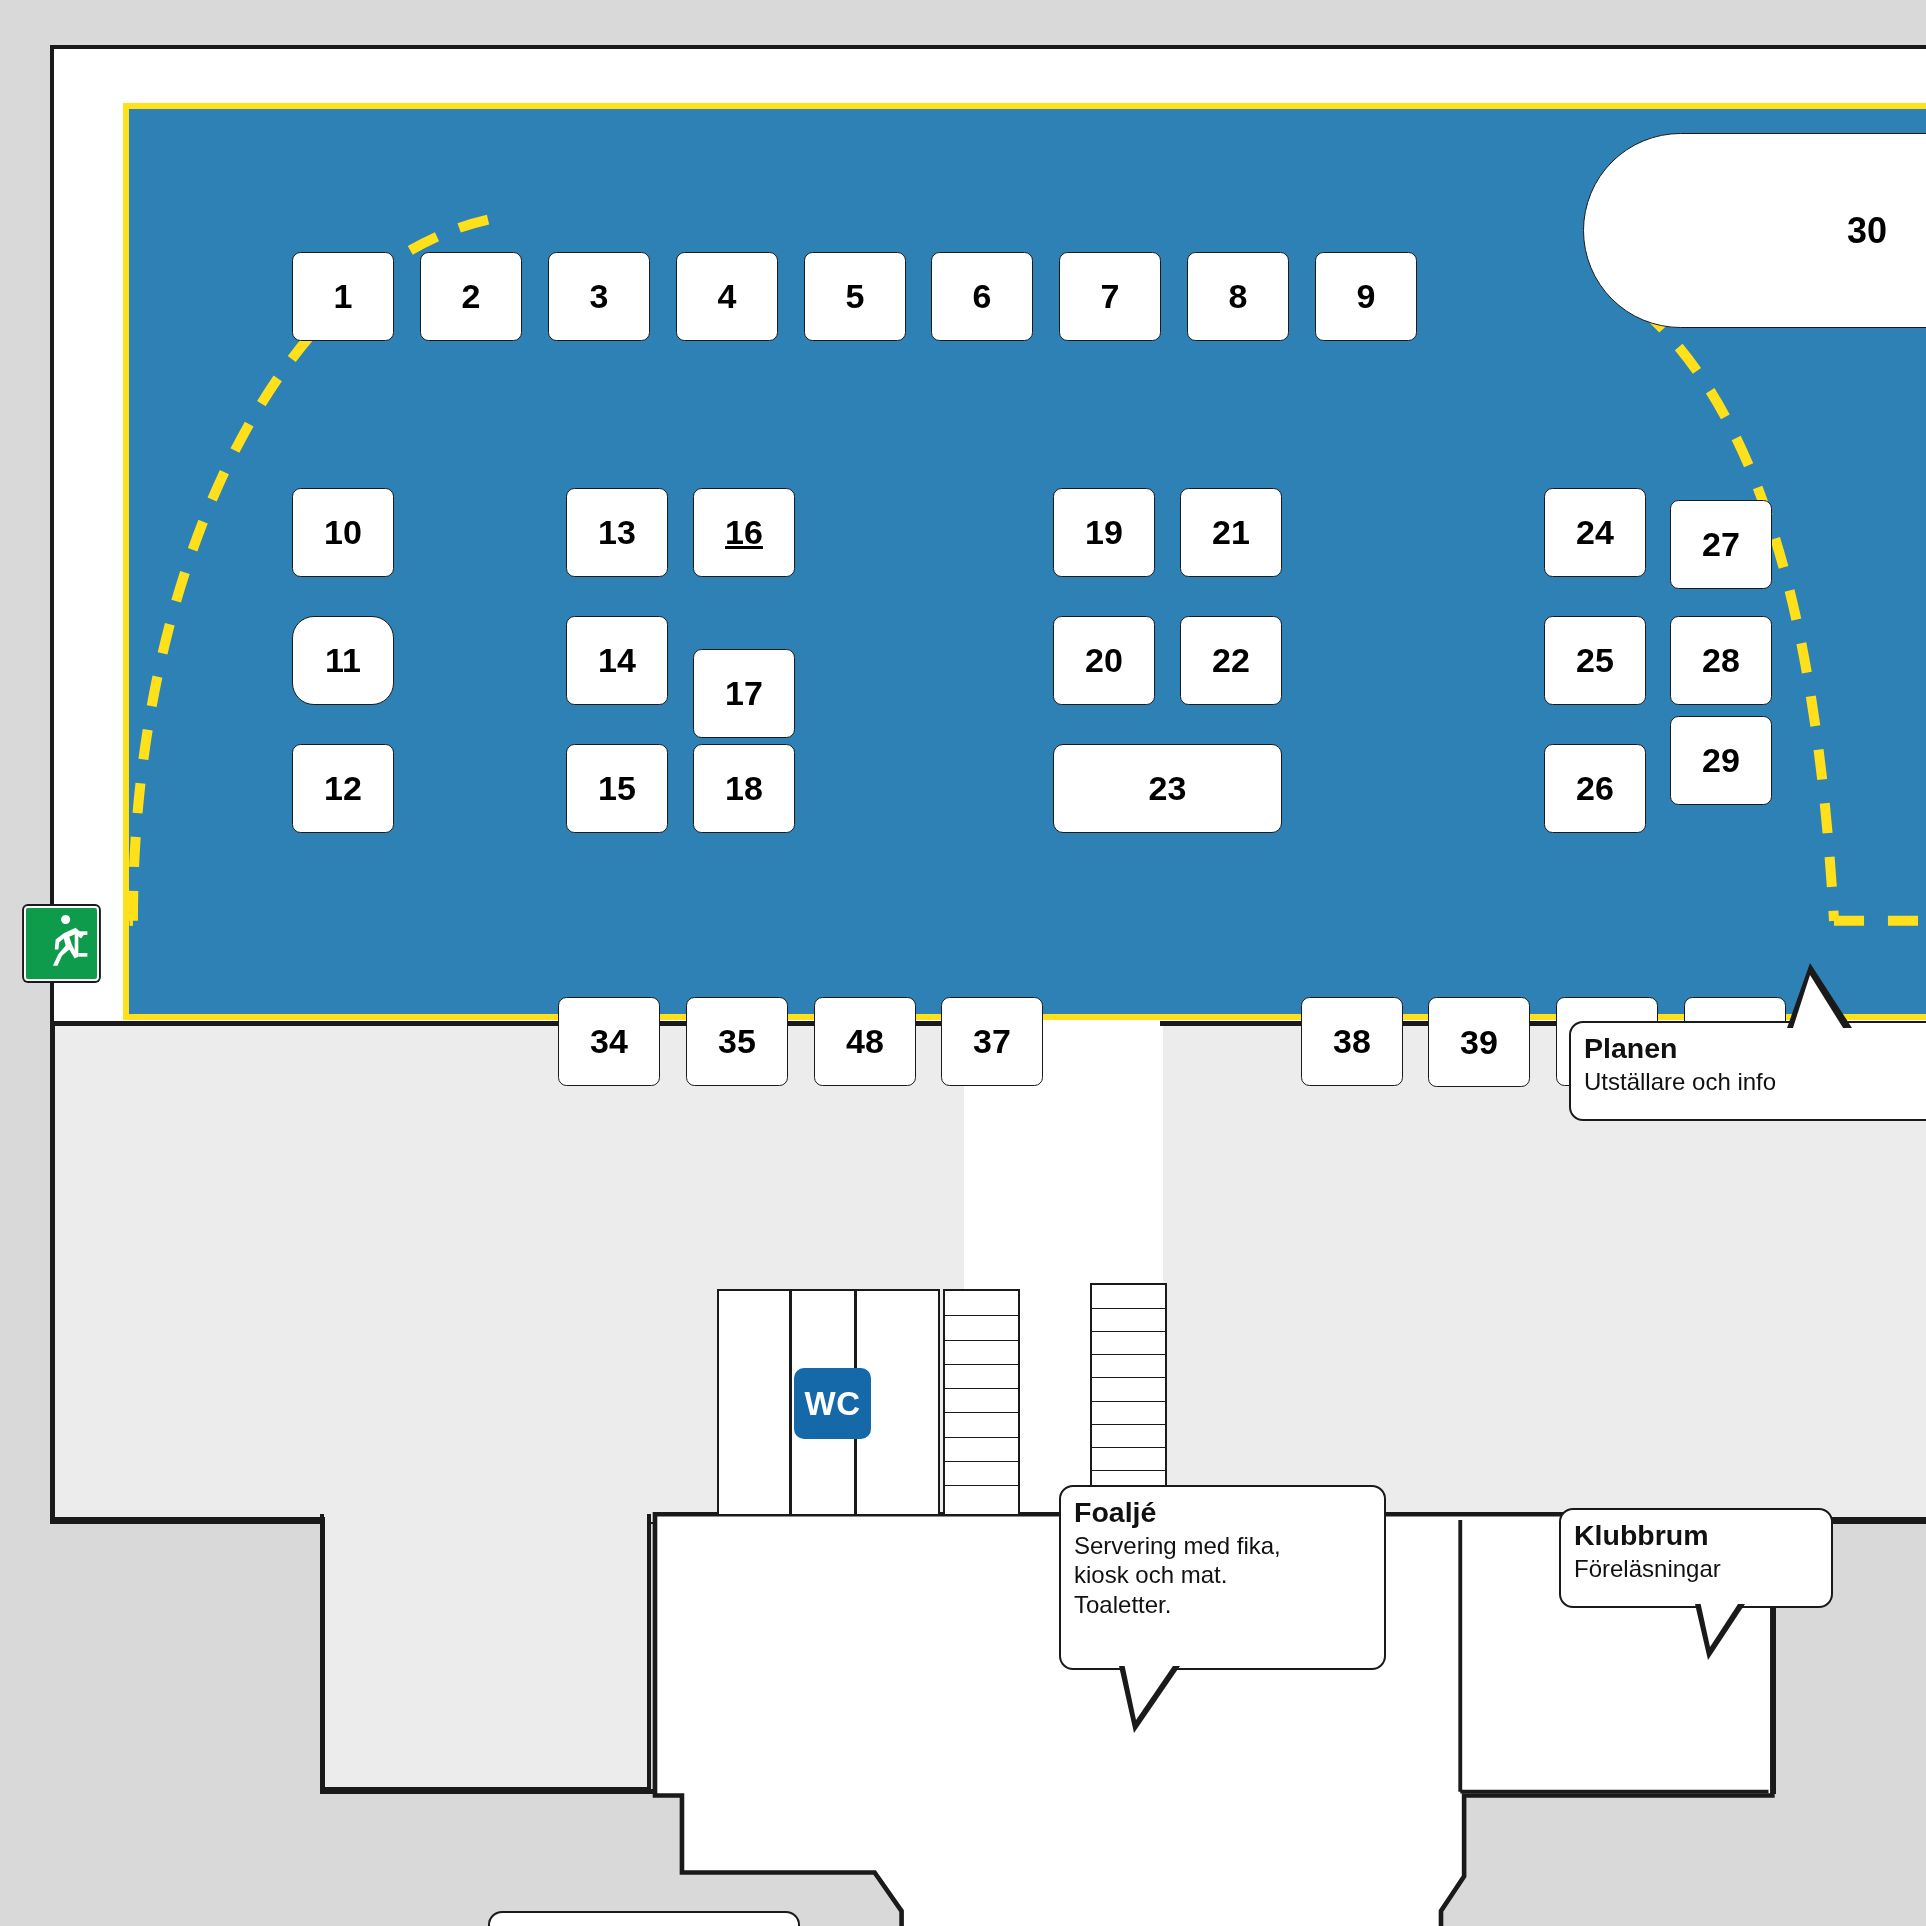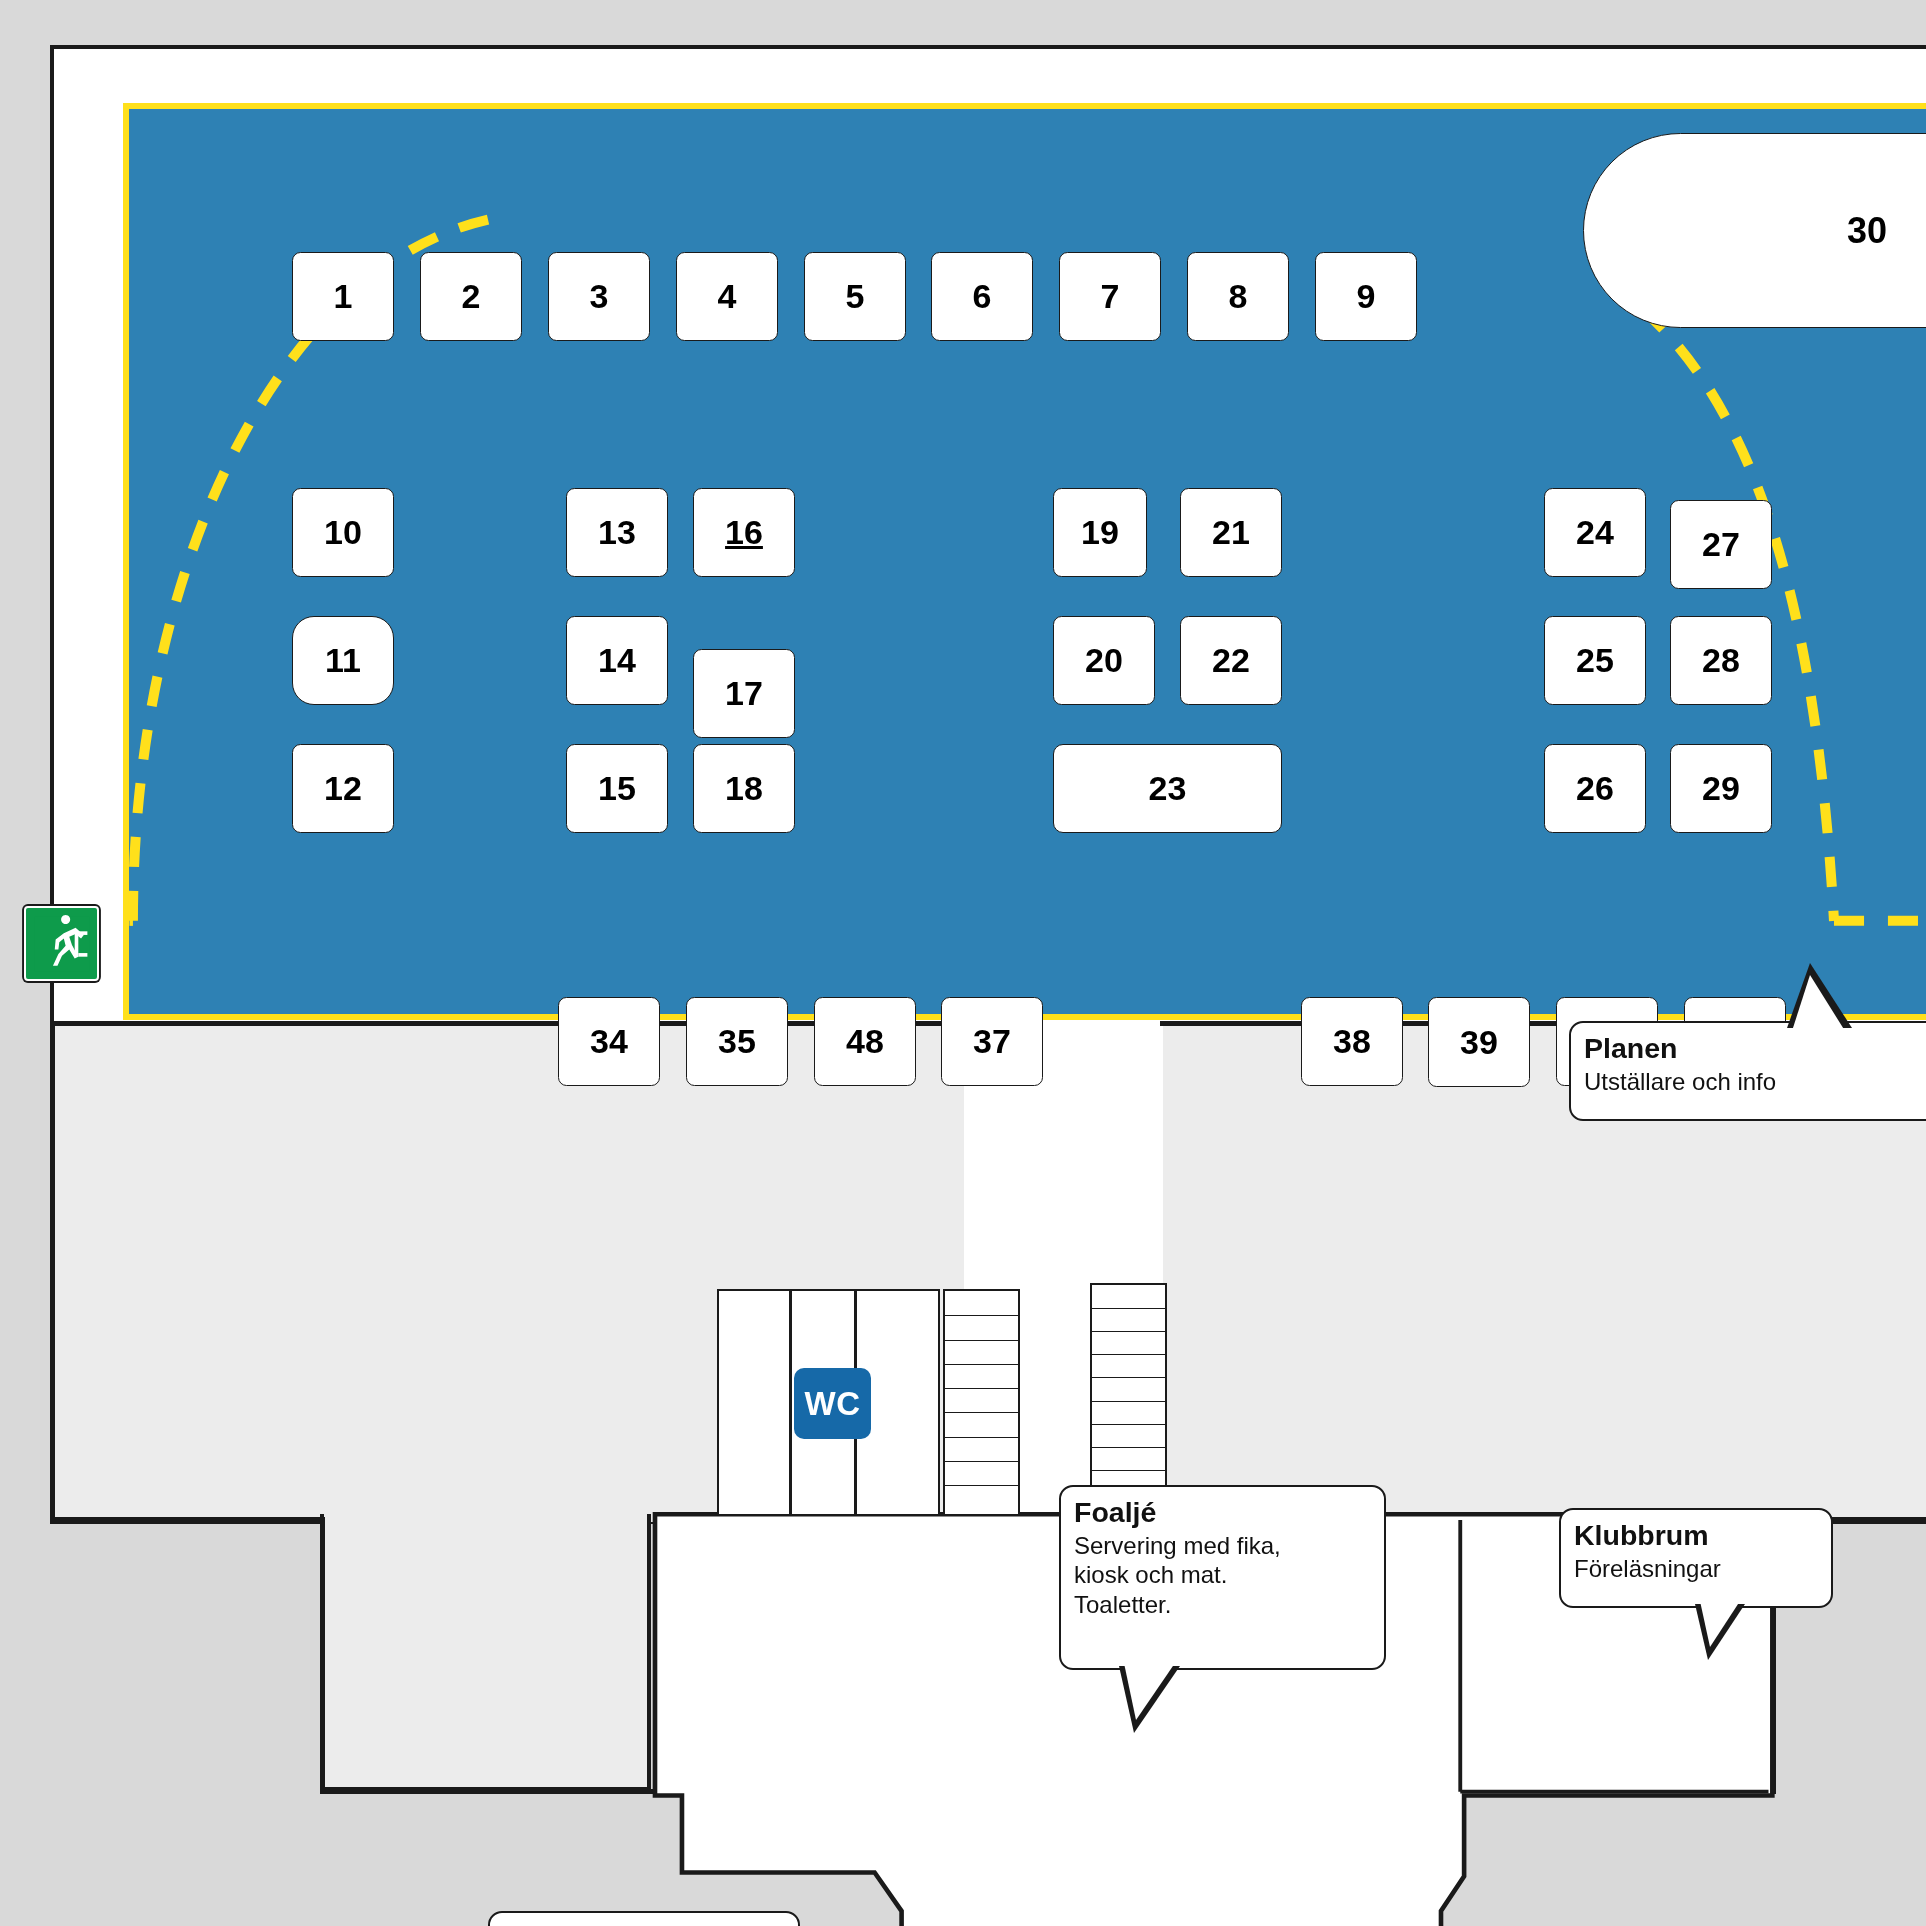--- a/index.html
+++ b/index.html
@@ -246,21 +246,21 @@
       </div>
       <div class="booth" style="left: 693px; top: 488px; width: 102px; height: 89px; text-decoration: underline;">
         <span>16</span>
       </div>
       <div class="booth" style="left: 693px; top: 649px; width: 102px; height: 89px;">
         <span>17</span>
       </div>
       <div class="booth" style="left: 693px; top: 744px; width: 102px; height: 89px;">
         <span>18</span>
       </div>
-      <div class="booth" style="left: 1053px; top: 488px; width: 94px; height: 89px;">
+      <div class="booth" style="left: 1053px; top: 488px; width: 102px; height: 89px;">
         <span>19</span>
       </div>
       <div class="booth" style="left: 1053px; top: 616px; width: 102px; height: 89px;">
         <span>20</span>
       </div>
       <div class="booth" style="left: 1180px; top: 488px; width: 102px; height: 89px;">
         <span>21</span>
       </div>
       <div class="booth" style="left: 1180px; top: 616px; width: 102px; height: 89px;">
         <span>22</span>
@@ -276,21 +276,21 @@
       </div>
       <div class="booth" style="left: 1544px; top: 744px; width: 102px; height: 89px;">
         <span>26</span>
       </div>
       <div class="booth" style="left: 1670px; top: 488px; width: 102px; height: 89px; margin-top: 12px;">
         <span>27</span>
       </div>
       <div class="booth" style="left: 1670px; top: 616px; width: 102px; height: 89px;">
         <span>28</span>
       </div>
-      <div class="booth" style="left: 1670px; top: 744px; width: 102px; height: 89px;">
+      <div class="booth" style="left: 1670px; top: 716px; width: 102px; height: 89px;">
         <span>29</span>
       </div>
       <div class="booth" style="left: 558px; top: 997px; width: 102px; height: 89px;">
         <span>34</span>
       </div>
       <div class="booth" style="left: 686px; top: 997px; width: 102px; height: 89px;">
         <span>35</span>
       </div>
       <div class="booth" style="left: 814px; top: 997px; width: 102px; height: 89px;">
         <span>48</span>

